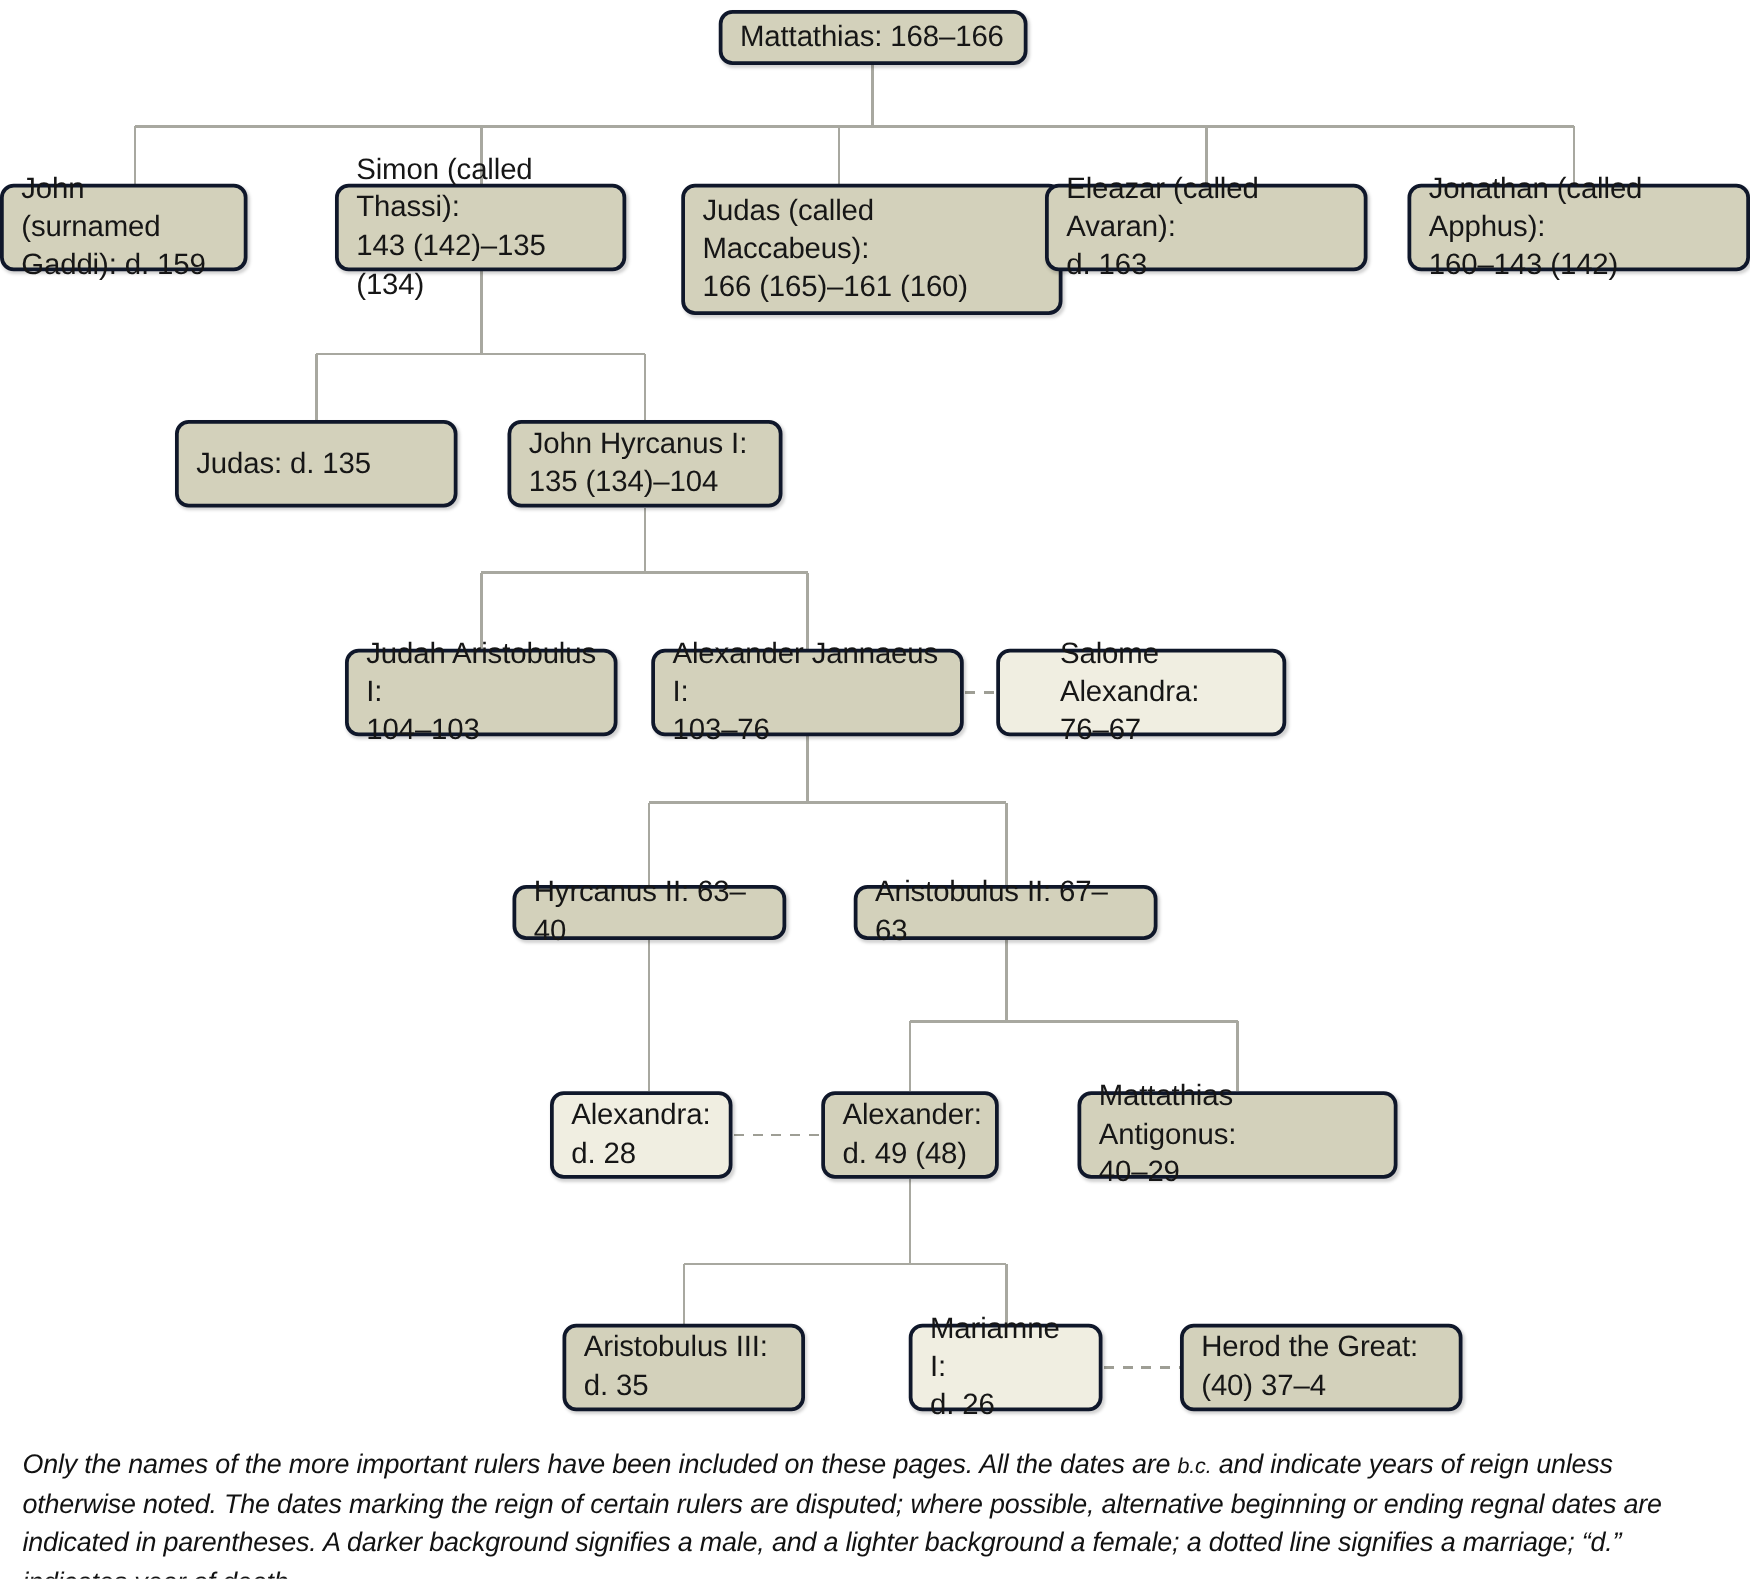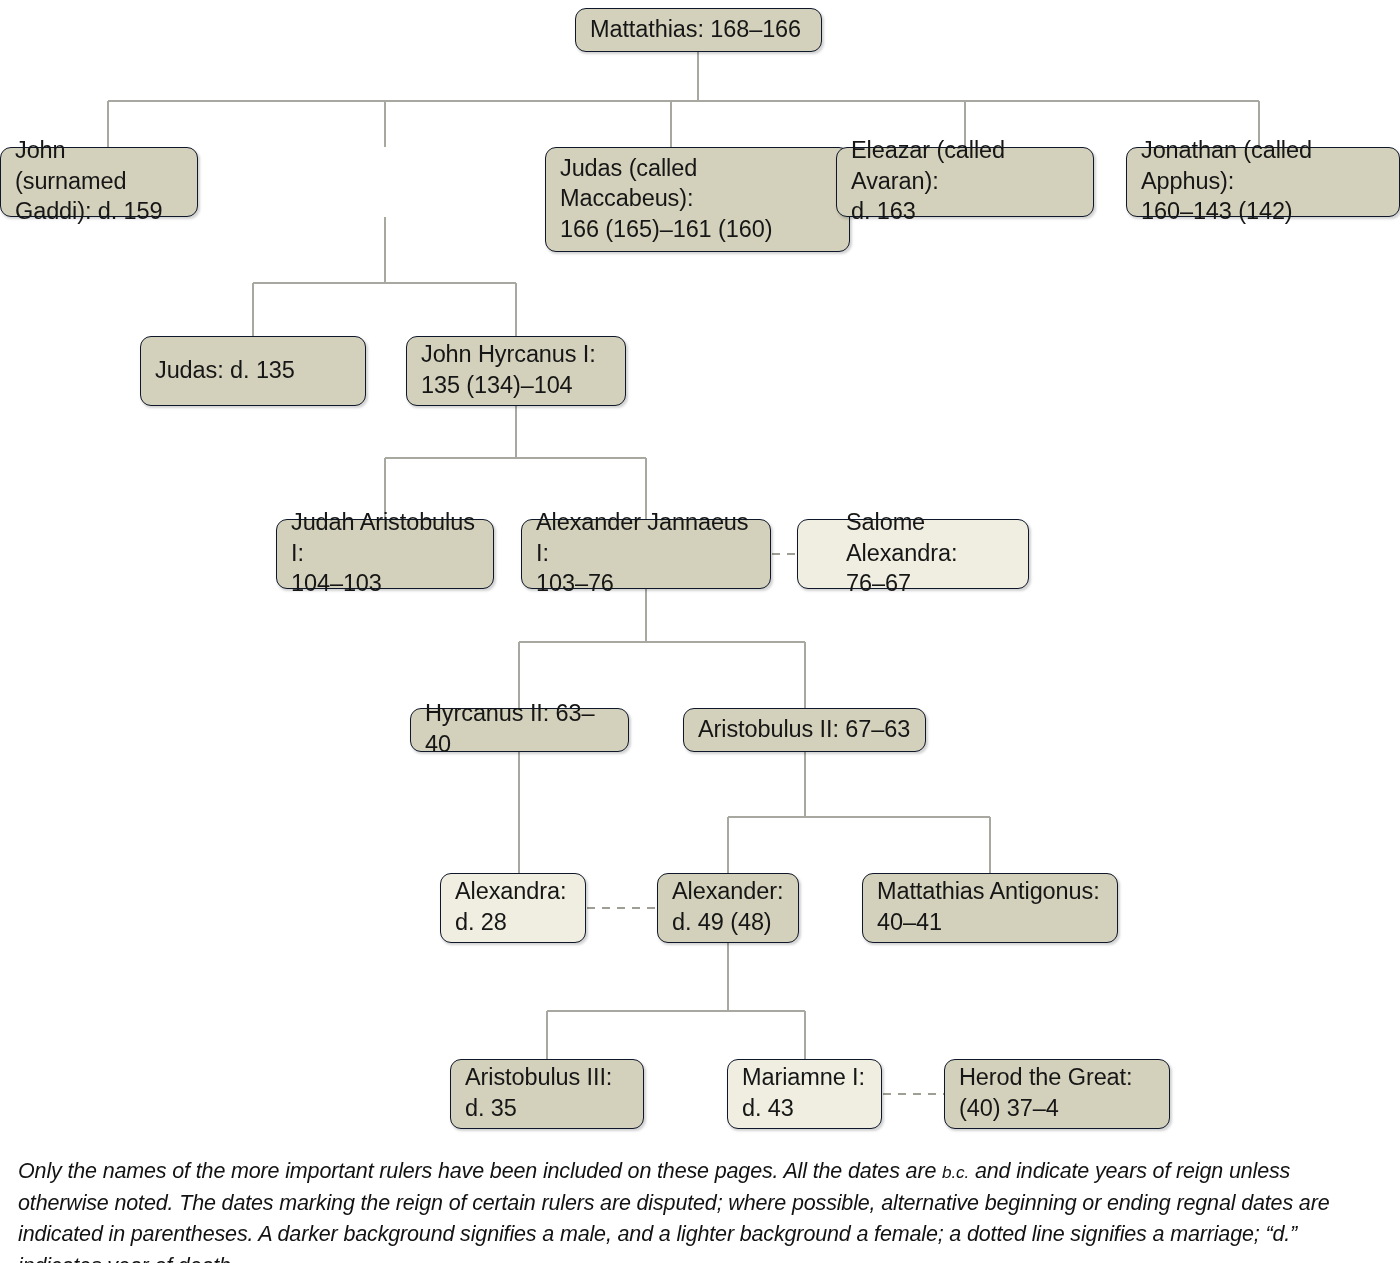--- a/index.html
+++ b/index.html
@@ -29,21 +29,21 @@
     top: 0;
     width: 1400px;
     height: 1150px;
     pointer-events: none;
   }
 
   .node {
     position: absolute;
     box-sizing: border-box;
     border-radius: 11px;
-    border: 1px solid #0f172a;
+    border: 3px solid #0f172a;
     box-shadow: 1.5px 2px 2.5px rgba(0,0,0,0.18);
     display: flex;
     align-items: center;
     padding: 7px 14px 9px 14px;
     font-size: 23.5px;
     line-height: 1.30;
     color: #161616;
     letter-spacing: -0.1px;
   }
   .node.male   { background: #d3d1bb; }
@@ -117,20 +117,24 @@
       <path d="M883 1094 L944 1094"></path>
     </g>
   </svg>
 <div class="node male" style="left: 575px; top: 8px; width: 247px; height: 44px;">
       <span class="node-label">Mattathias: 168–166</span>
     </div>
     <div class="node male" style="left: 0px; top: 147px; width: 198px; height: 70px;">
       <span class="node-label">John (surnamed
 Gaddi): d. 159</span>
     </div>
+    <div class="node male" style="left: 268px; top: 147px; width: 233px; height: 70px;">
+      <span class="node-label">Simon (called Thassi):
+143 (142)–135 (134)</span>
+    </div>
     <div class="node male" style="left: 545px; top: 147px; width: 305px; height: 105px;">
       <span class="node-label">Judas (called
 Maccabeus):
 166 (165)–161 (160)</span>
     </div>
     <div class="node male" style="left: 836px; top: 147px; width: 258px; height: 70px;">
       <span class="node-label">Eleazar (called Avaran):
 d. 163</span>
     </div>
     <div class="node male" style="left: 1126px; top: 147px; width: 274px; height: 70px;">
@@ -165,29 +169,29 @@
     <div class="node female" style="left: 440px; top: 873px; width: 146px; height: 70px;">
       <span class="node-label">Alexandra:
 d. 28</span>
     </div>
     <div class="node male" style="left: 657px; top: 873px; width: 142px; height: 70px;">
       <span class="node-label">Alexander:
 d. 49 (48)</span>
     </div>
     <div class="node male" style="left: 862px; top: 873px; width: 256px; height: 70px;">
       <span class="node-label">Mattathias Antigonus:
-40–41</span>
+40–29</span>
     </div>
     <div class="node male" style="left: 450px; top: 1059px; width: 194px; height: 70px;">
       <span class="node-label">Aristobulus III:
 d. 35</span>
     </div>
     <div class="node female" style="left: 727px; top: 1059px; width: 155px; height: 70px;">
       <span class="node-label">Mariamne I:
-d. 43</span>
+d. 26</span>
     </div>
     <div class="node male" style="left: 944px; top: 1059px; width: 226px; height: 70px; align-items: center;">
       <span class="node-label">Herod the Great:
 (40) 37–4</span>
     </div>
   </div>
 
 <div id="caption">
   <span>Only the names of the more important rulers have been included on these pages. All the dates are </span><span class="sc">b.c.</span><span> and indicate years of reign unless otherwise noted.</span>
   <span>The dates marking the reign of certain rulers are disputed; where possible, alternative beginning or ending regnal dates are indicated in parentheses. A</span>

